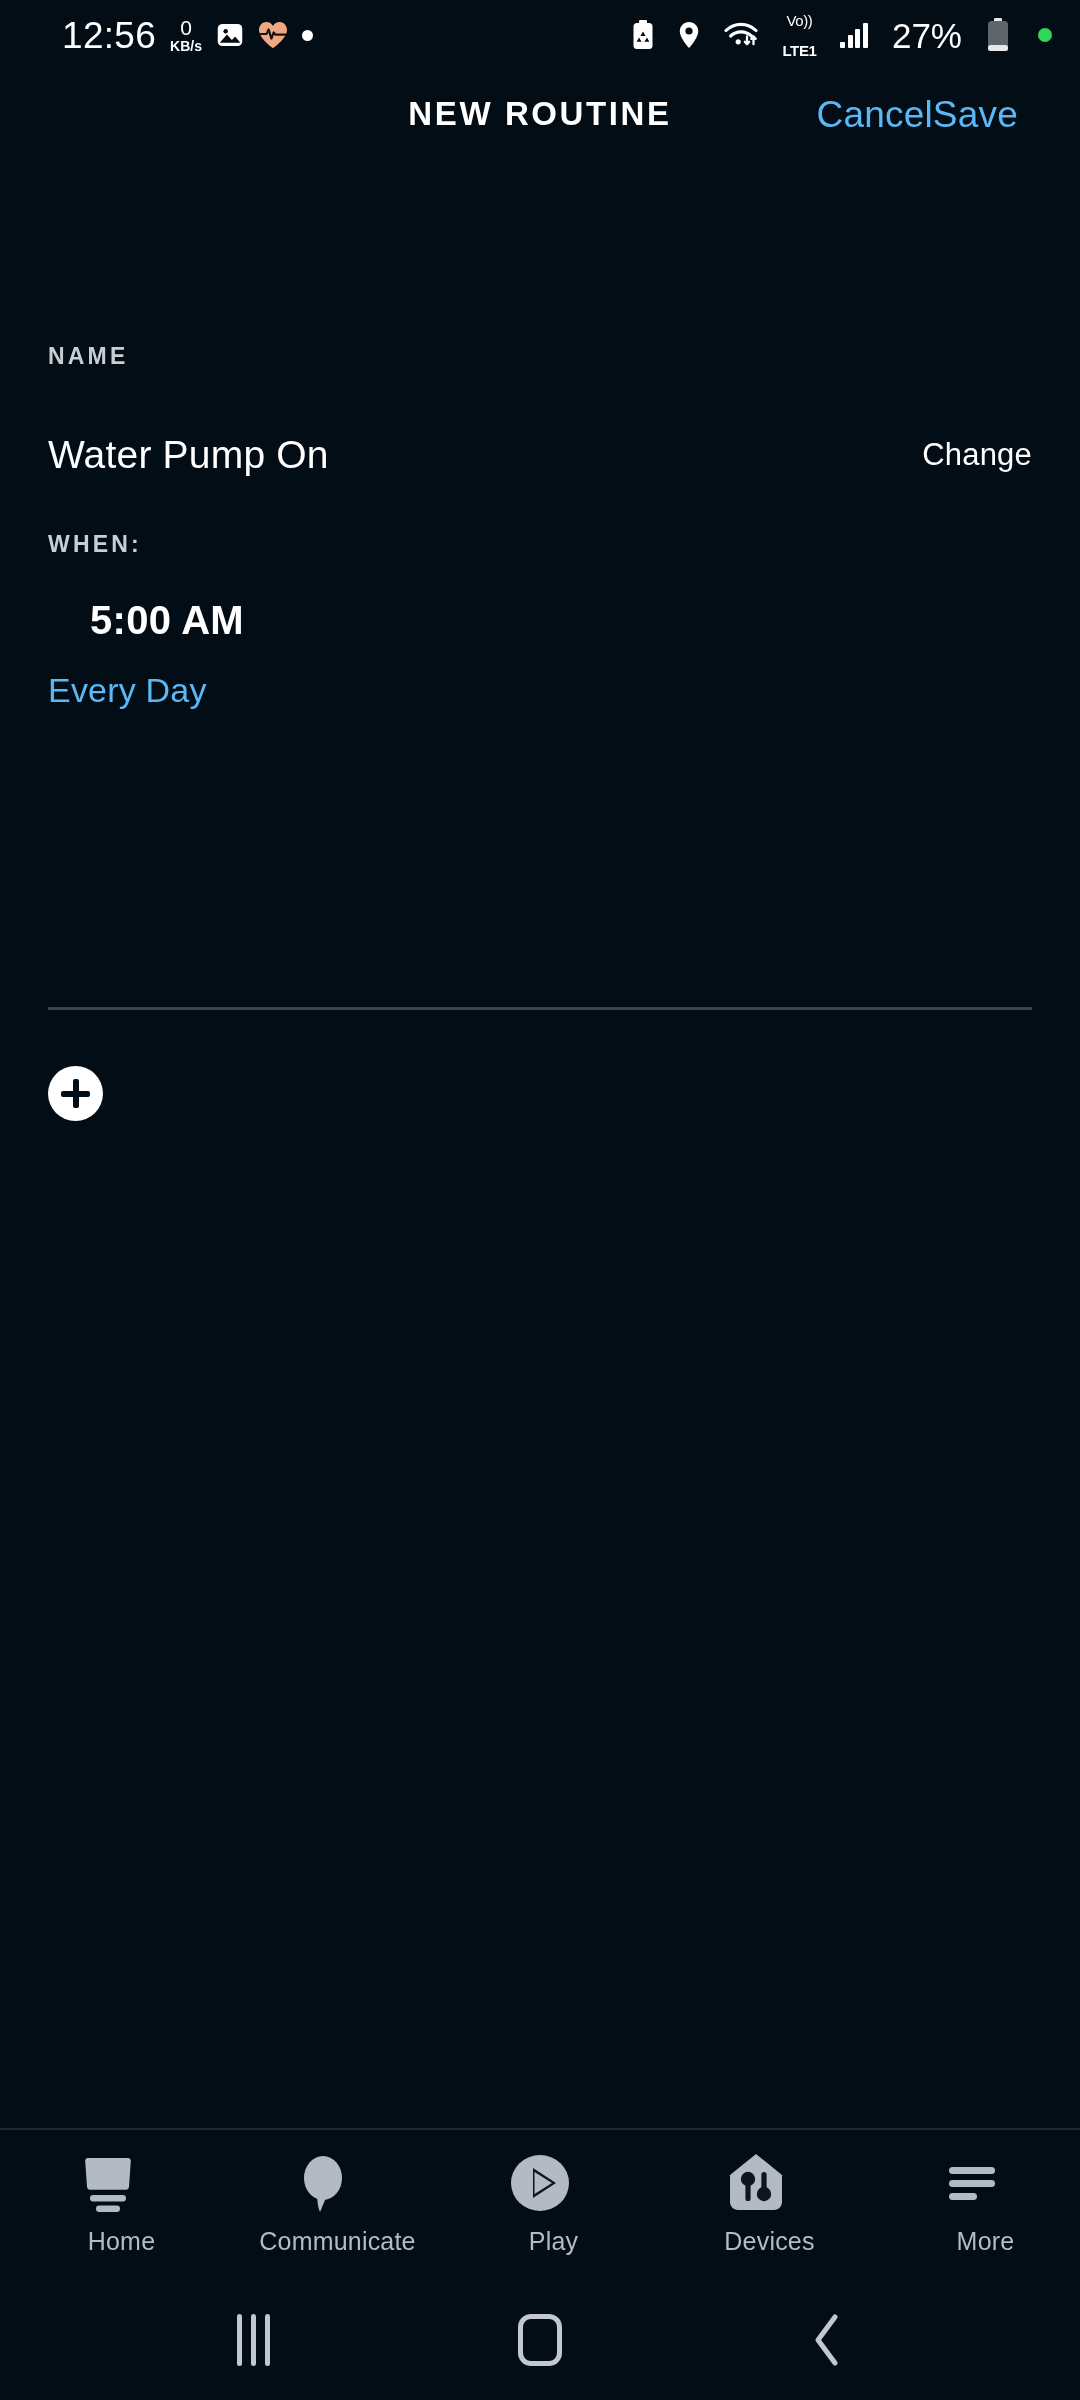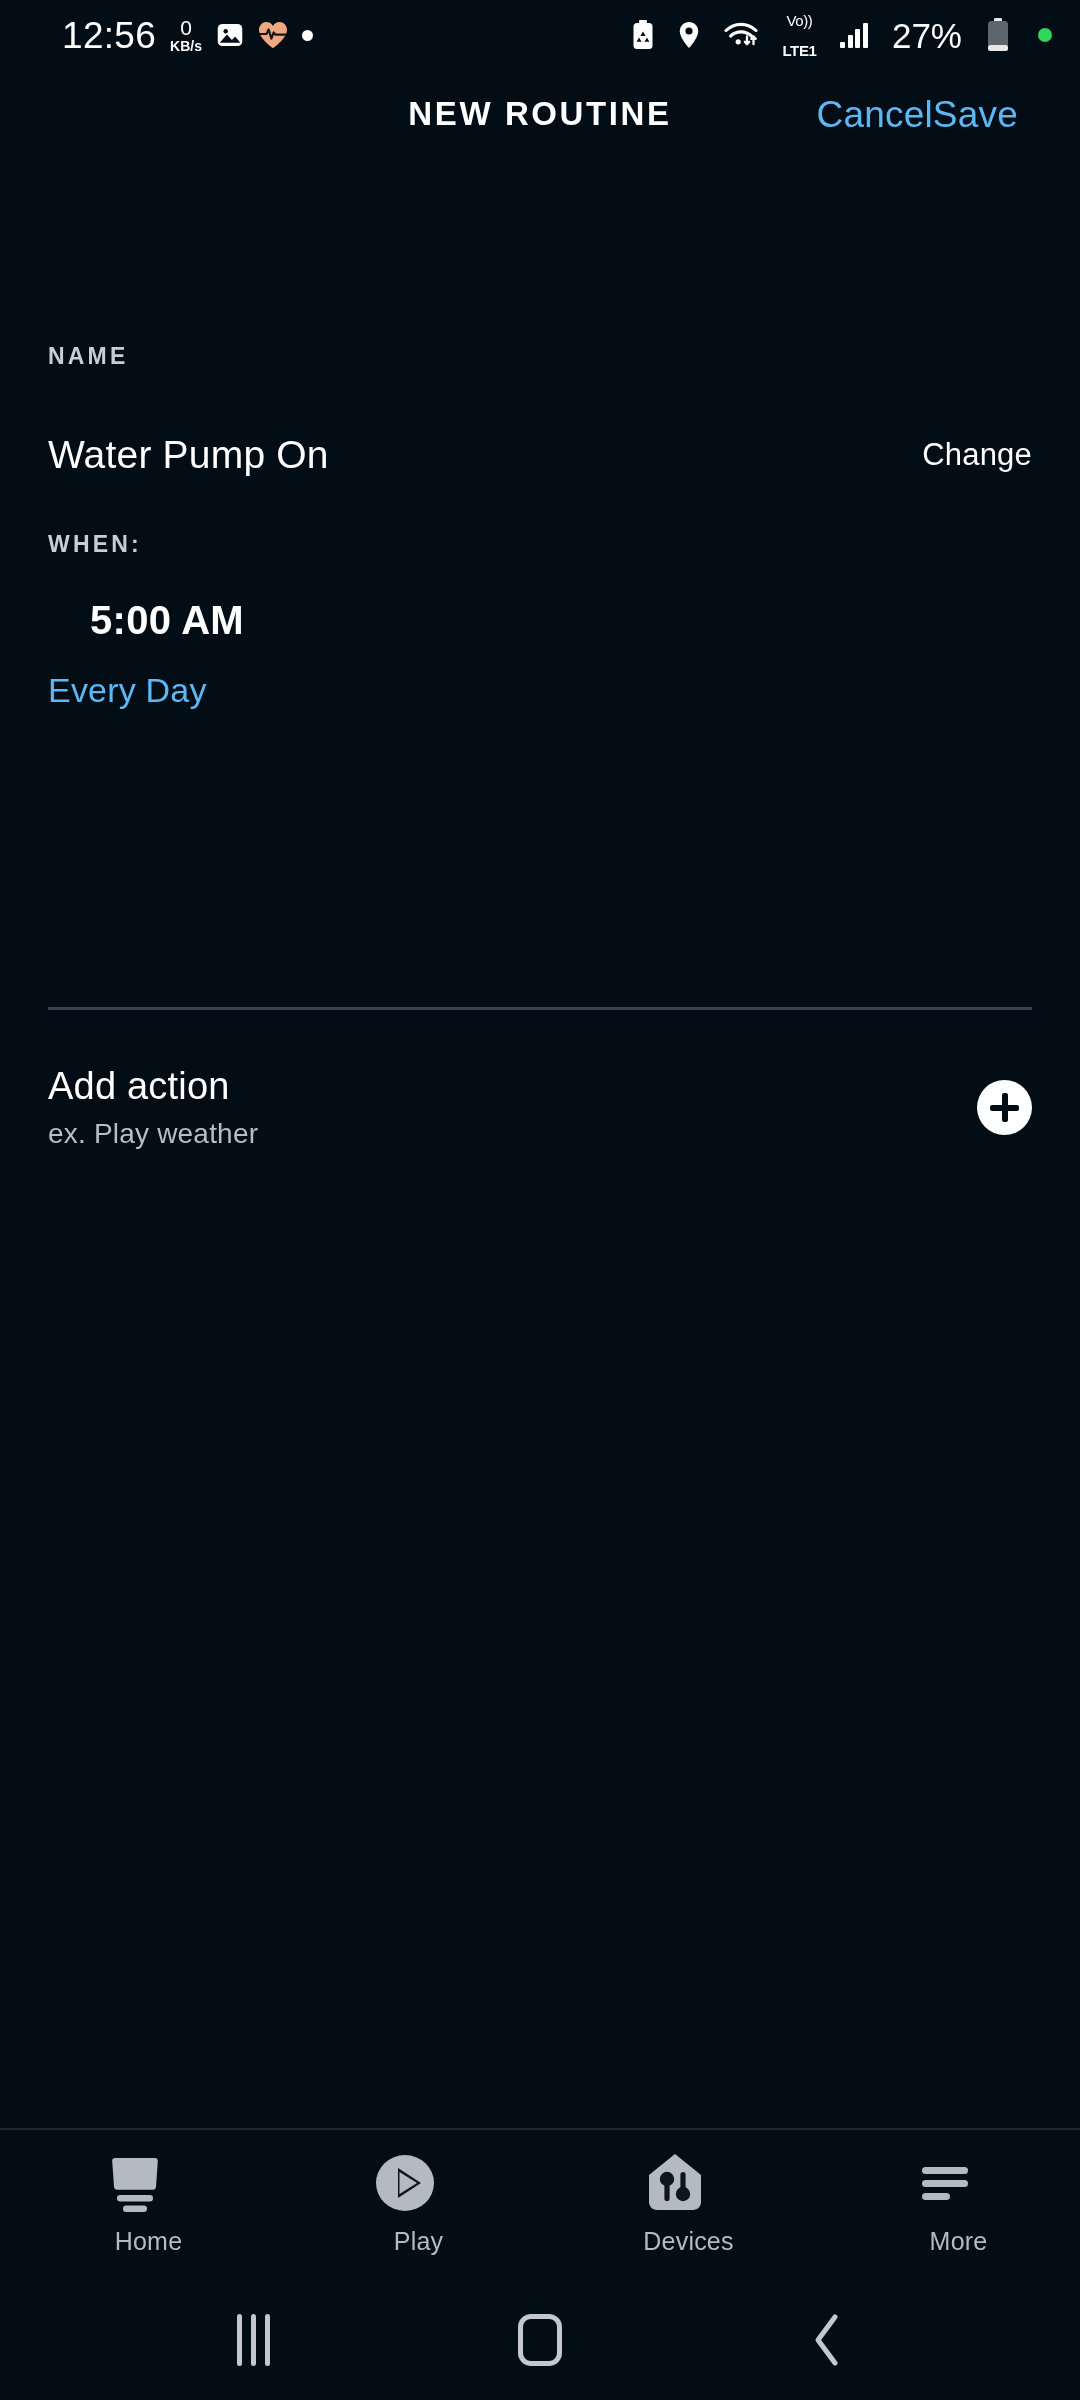--- a/index.html
+++ b/index.html
@@ -237,42 +237,47 @@
       <span id="name-change" class="link-text">Change</span>
     </div>
 
     <div id="when-label" class="section-label">WHEN:</div>
     <div id="when-time">5:00 AM</div>
     <div id="when-repeat">Every Day</div>
 
     <div id="divider"></div>
 
     <div id="action-row">
-      <div>
-        <div id="action-title">Add action</div>
-        <div id="action-sub">ex. Play weather</div>
-      </div>
       <button id="add-action-button"></button>
     </div>
 
   </div>
 
   <div id="tab-bar">
 
     <div class="tab">
       <span class="tab-icon">
         <svg width="56" height="58" viewBox="0 0 56 58">
           <path d="M8 4 H48 C49.6 4 50.9 5.3 50.8 6.9 L49 33 C48.9 34.6 47.6 35.8 46 35.8 H10 C8.4 35.8 7.1 34.6 7 33 L5.2 6.9 C5.1 5.3 6.4 4 8 4 Z" fill="#b4bac1"></path>
           <rect x="10" y="41" width="36" height="6.5" rx="3.2" fill="#b4bac1"></rect>
           <rect x="16" y="51.5" width="24" height="6.5" rx="3.2" fill="#b4bac1"></rect>
         </svg>
       </span>
       <span class="tab-label">Home</span>
     </div>
 
+    <div class="tab">
+      <span class="tab-icon">
+        <svg width="56" height="62" viewBox="0 0 56 62">
+          <ellipse cx="27" cy="26" rx="19" ry="22" fill="#b4bac1"></ellipse>
+          <path d="M21 40 C21 48 22 56 24 60 C27 53 30 46 31 42 Z" fill="#b4bac1"></path>
+        </svg>
+      </span>
+      <span class="tab-label">Communicate</span>
+    </div>
 
     <div class="tab">
       <span class="tab-icon">
         <svg width="62" height="62" viewBox="0 0 62 62">
           <ellipse cx="31" cy="31" rx="29" ry="28" fill="#b4bac1"></ellipse>
           <path d="M24 16 L47 31 L24 46 Z" fill="#0d1620"></path>
           <path d="M25.5 20 L43 31 L25.5 42 Z" fill="#b4bac1"></path>
         </svg>
       </span>
       <span class="tab-label">Play</span>

